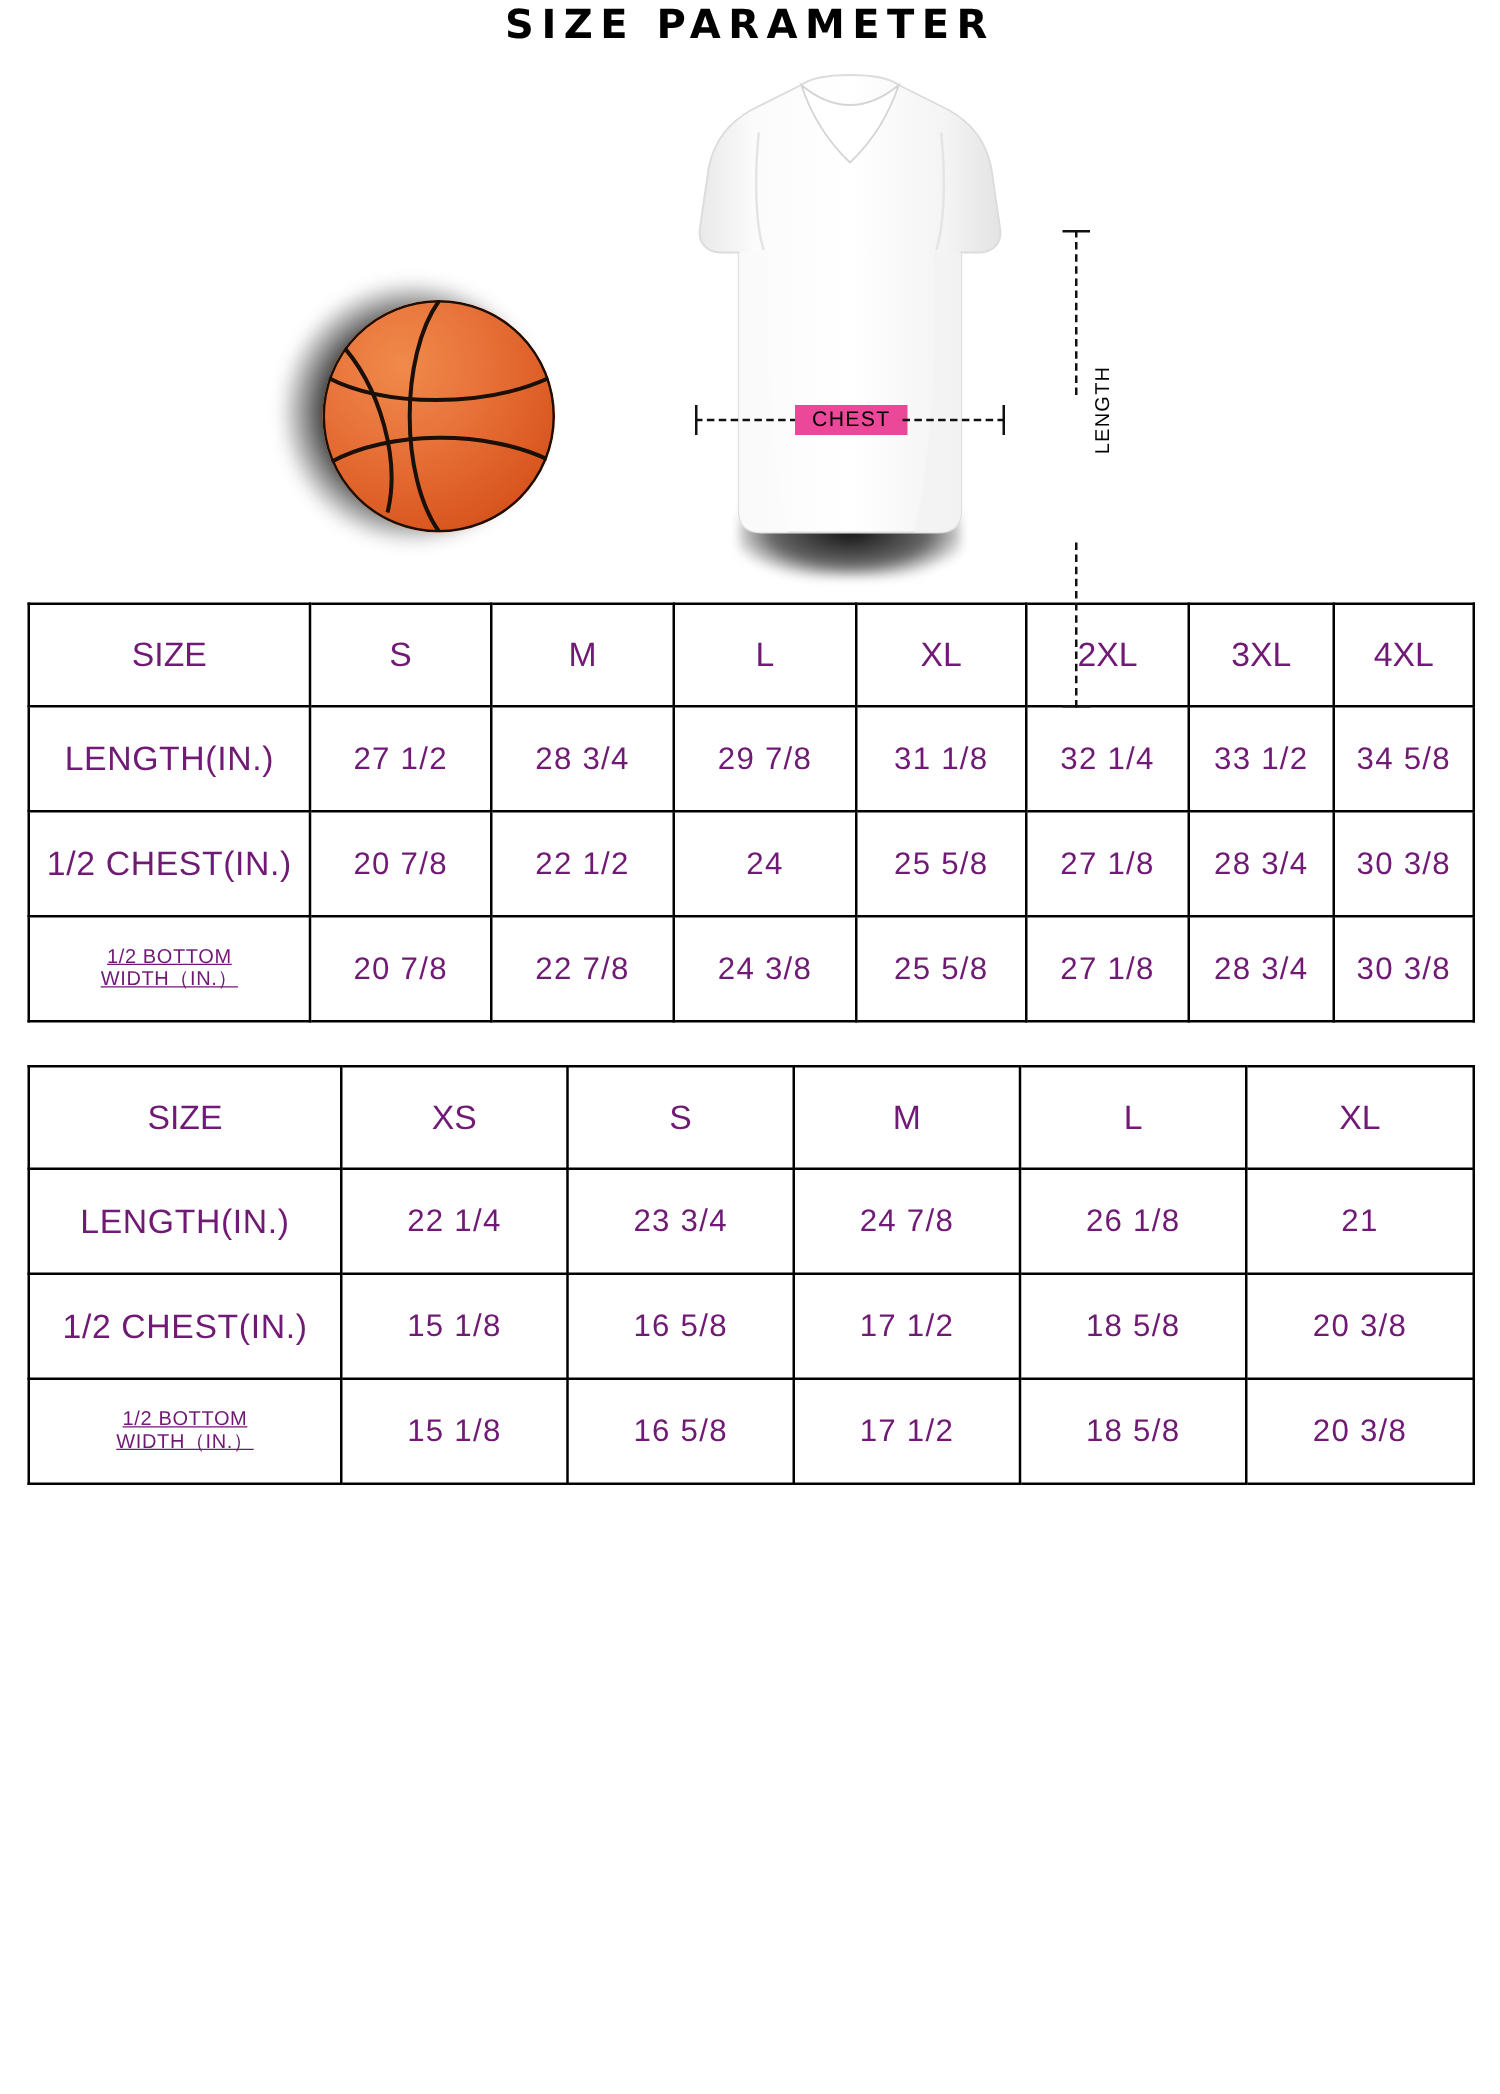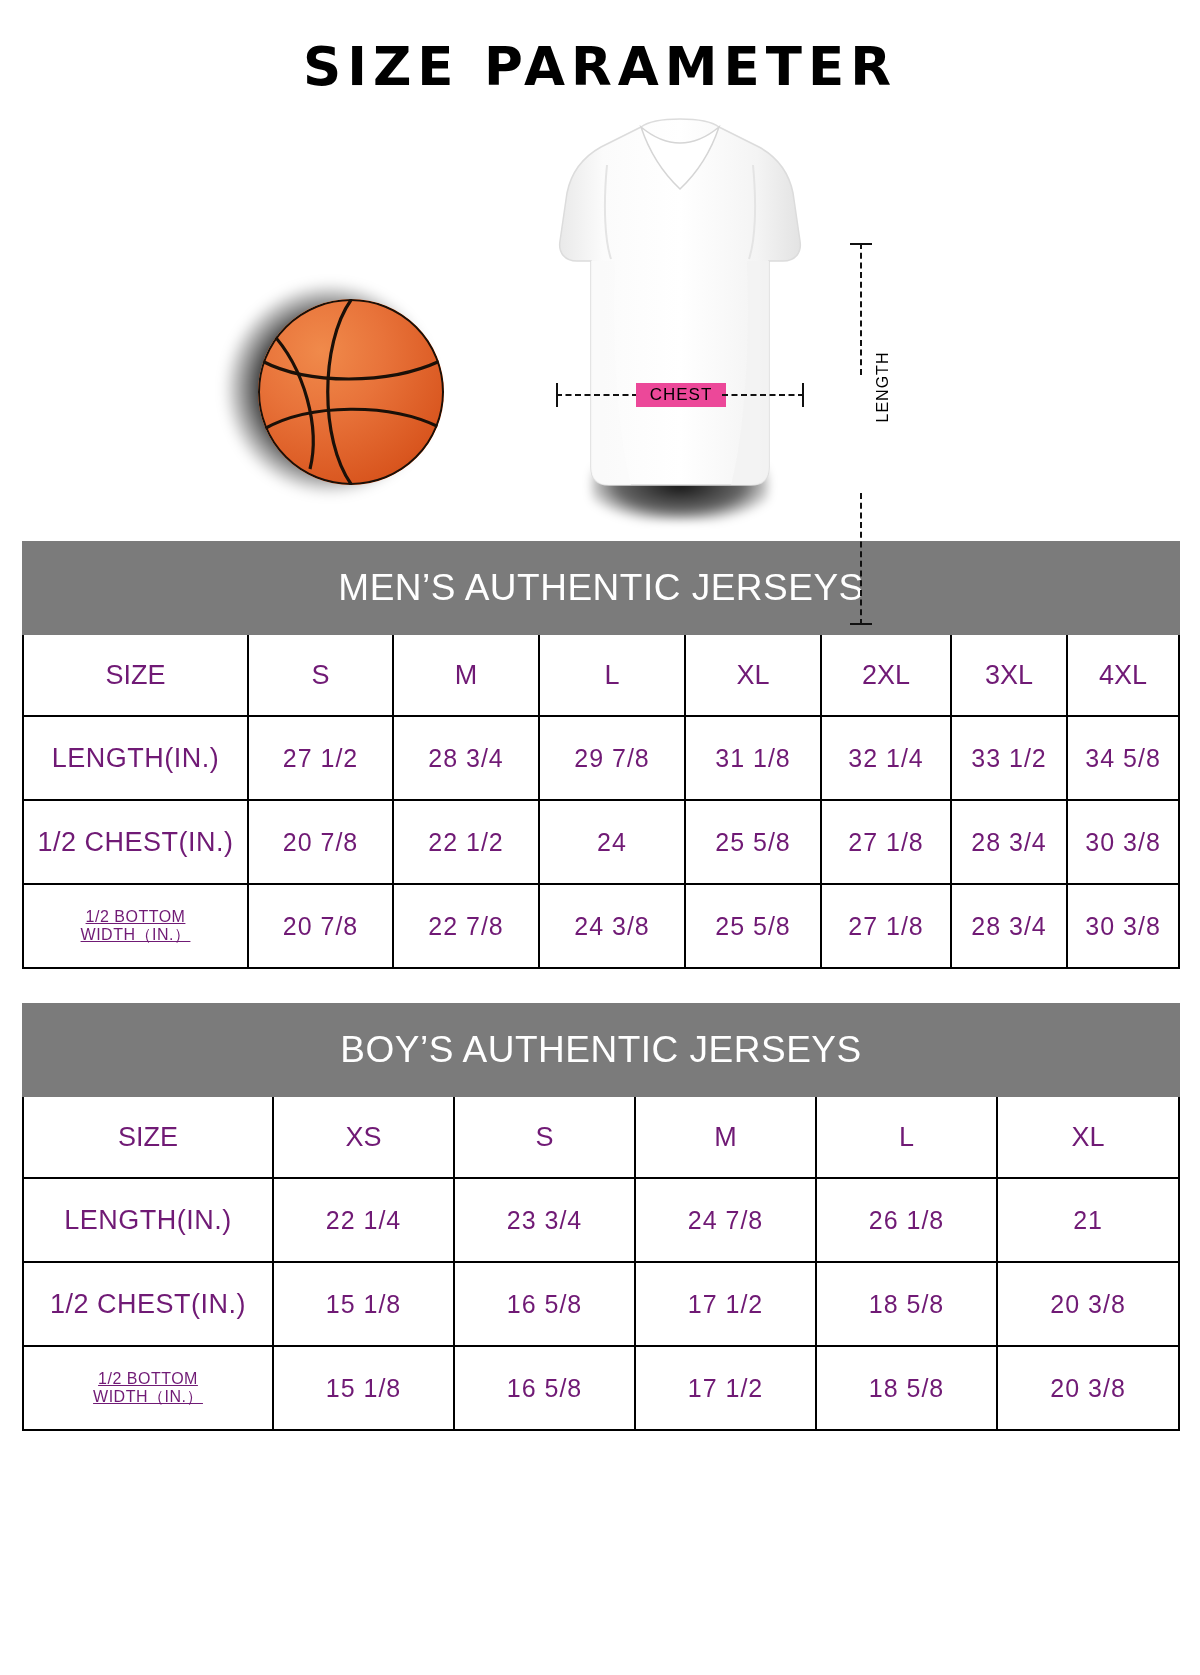--- a/index.html
+++ b/index.html
@@ -15,23 +15,22 @@
     color: #000000;
     position: relative;
     overflow: hidden;
   }
 
   
   .page-title {
     text-align: center;
     font-family: "DejaVu Sans", sans-serif;
     font-weight: bold;
-    font-size: 53px;
+    font-size: 32px;
     letter-spacing: 6px;
-    padding-top: 36px;
     color: #000;
   }
 
   
   .illustration {
     position: relative;
     height: 430px;
     margin-top: 14px;
   }
 
@@ -301,23 +300,20 @@
       <col class="c0">
         <col class="c1">
         <col class="c2">
         <col class="c3">
       <col class="c4">
         <col class="c5">
         <col class="c6">
         <col class="c7">
     </colgroup>
     <tbody>
-      <tr>
-        <td class="banner" colspan="8">MEN’S AUTHENTIC JERSEYS</td>
-      </tr>
       <tr class="hdr-row">
         <td>SIZE</td>
         <td>S</td>
         <td>M</td>
         <td>L</td>
         <td>XL</td>
         <td>2XL</td>
         <td>3XL</td>
         <td>4XL</td>
       </tr>
@@ -362,23 +358,20 @@
   <table class="tbl boys">
     <colgroup>
       <col class="b0">
         <col class="b1">
         <col class="b2">
       <col class="b3">
         <col class="b4">
         <col class="b5">
     </colgroup>
     <tbody>
-      <tr>
-        <td class="banner" colspan="6">BOY’S AUTHENTIC JERSEYS</td>
-      </tr>
       <tr class="hdr-row">
         <td>SIZE</td>
         <td>XS</td>
         <td>S</td>
         <td>M</td>
         <td>L</td>
         <td>XL</td>
       </tr>
       <tr class="data-row">
         <td class="row-label">LENGTH(IN.)</td>

